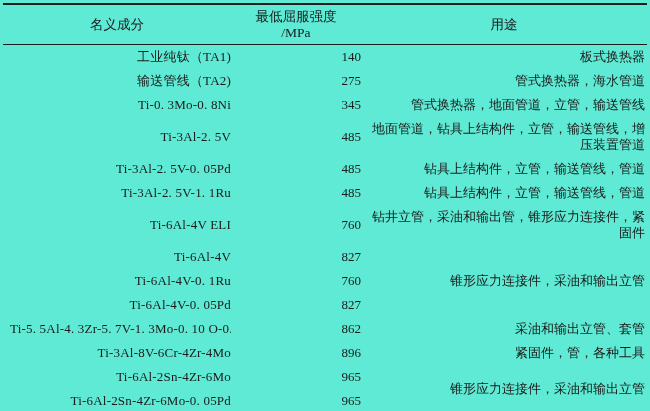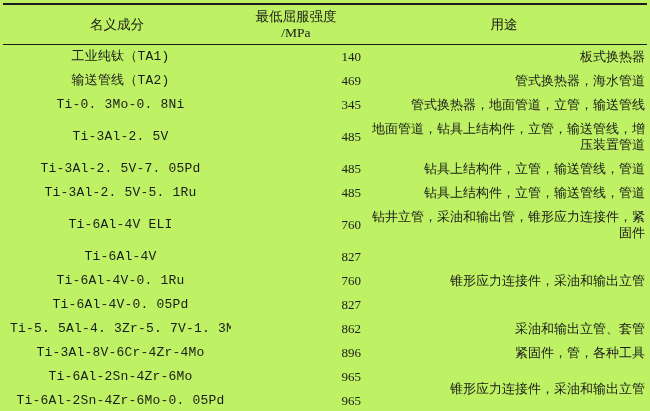--- a/index.html
+++ b/index.html
@@ -1,19 +1,19 @@
 <!DOCTYPE html>
 <html lang="zh"><head>
 <meta charset="utf-8">
 <style>
   html, body { margin: 0; padding: 0; }
   .page {
     width: 650px;
     height: 411px;
-    background: #bef264;
+    background: #5eead4;
     box-sizing: border-box;
     padding: 3px 3px 0 3px;
     font-family: "Liberation Serif", "DejaVu Serif", serif;
     color: #1b1b1b;
     overflow: hidden;
   }
   table.alloy {
     width: 644px;
     border-collapse: collapse;
     border-top: 2px solid #1c1c1c;
@@ -33,25 +33,24 @@
     padding: 4px 0 3px 0;
   }
   tbody td {
     font-size: 13px;
     line-height: 16px;
     vertical-align: middle;
     padding: 4px 0;
   }
   td.comp {
     padding-left: 7px;
-    text-align: center;
+    text-align: right;
     letter-spacing: 0.2px;
     white-space: nowrap;
     overflow: hidden;
-    font-family: Liberation Mono, monospace;
   }
   td.str { text-align: right; }
   td.use {
     text-align: right;
     padding-right: 2px;
   }
 </style>
 </head>
 <body>
 
@@ -73,40 +72,40 @@
       </tr>
     </thead>
     <tbody>
       <tr>
         <td class="comp">工业纯钛（TA1)</td>
         <td class="str">140</td>
         <td class="use">板式换热器</td>
       </tr>
       <tr>
         <td class="comp">输送管线（TA2)</td>
-        <td class="str">469</td>
+        <td class="str">275</td>
         <td class="use">管式换热器，海水管道</td>
       </tr>
       <tr>
         <td class="comp">Ti-0. 3Mo-0. 8Ni</td>
         <td class="str">345</td>
         <td class="use">管式换热器，地面管道，立管，输送管线</td>
       </tr>
       <tr>
         <td class="comp">Ti-3Al-2. 5V</td>
         <td class="str">485</td>
         <td class="use">地面管道，钻具上结构件，立管，输送管线，增压装置管道</td>
       </tr>
       <tr>
-        <td class="comp">Ti-3Al-2. 5V-7. 05Pd</td>
+        <td class="comp">Ti-3Al-2. 5V-0. 05Pd</td>
         <td class="str">485</td>
         <td class="use">钻具上结构件，立管，输送管线，管道</td>
       </tr>
       <tr>
-        <td class="comp">Ti-3Al-2. 5V-5. 1Ru</td>
+        <td class="comp">Ti-3Al-2. 5V-1. 1Ru</td>
         <td class="str">485</td>
         <td class="use">钻具上结构件，立管，输送管线，管道</td>
       </tr>
       <tr>
         <td class="comp">Ti-6Al-4V ELI</td>
         <td class="str">760</td>
         <td class="use">钻井立管，采油和输出管，锥形应力连接件，紧固件</td>
       </tr>
       <tr>
         <td class="comp">Ti-6Al-4V</td>

